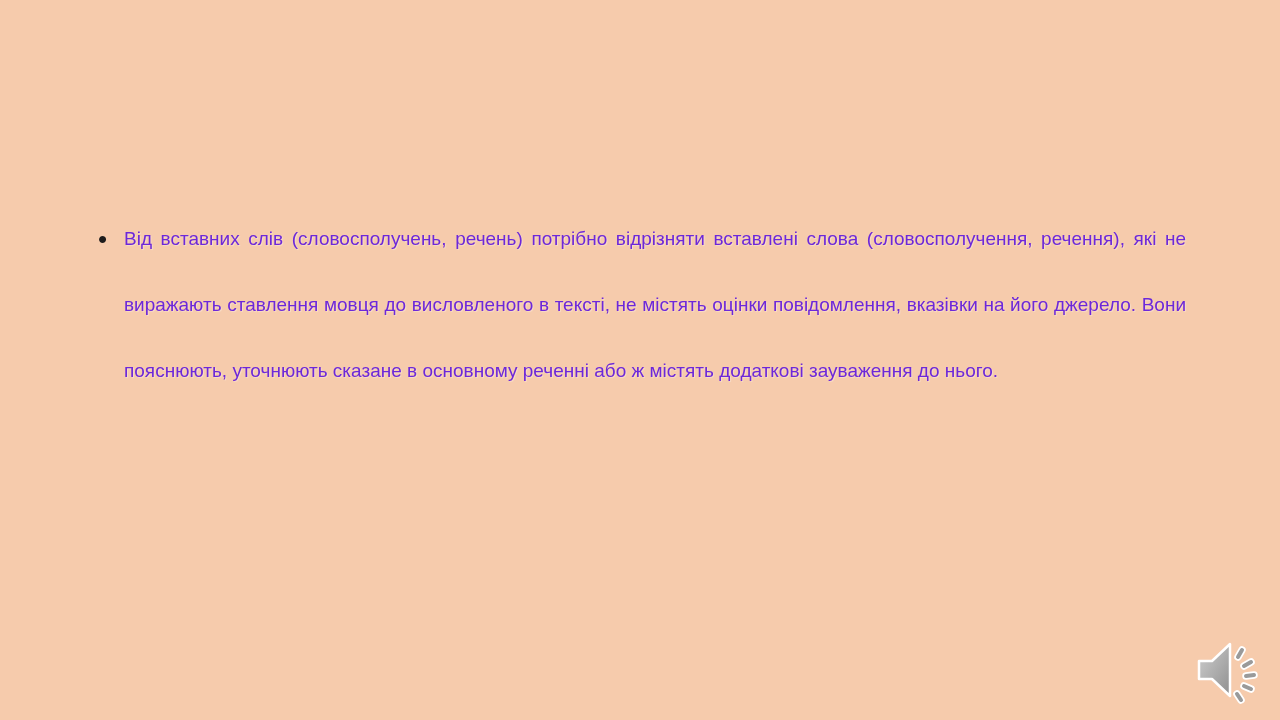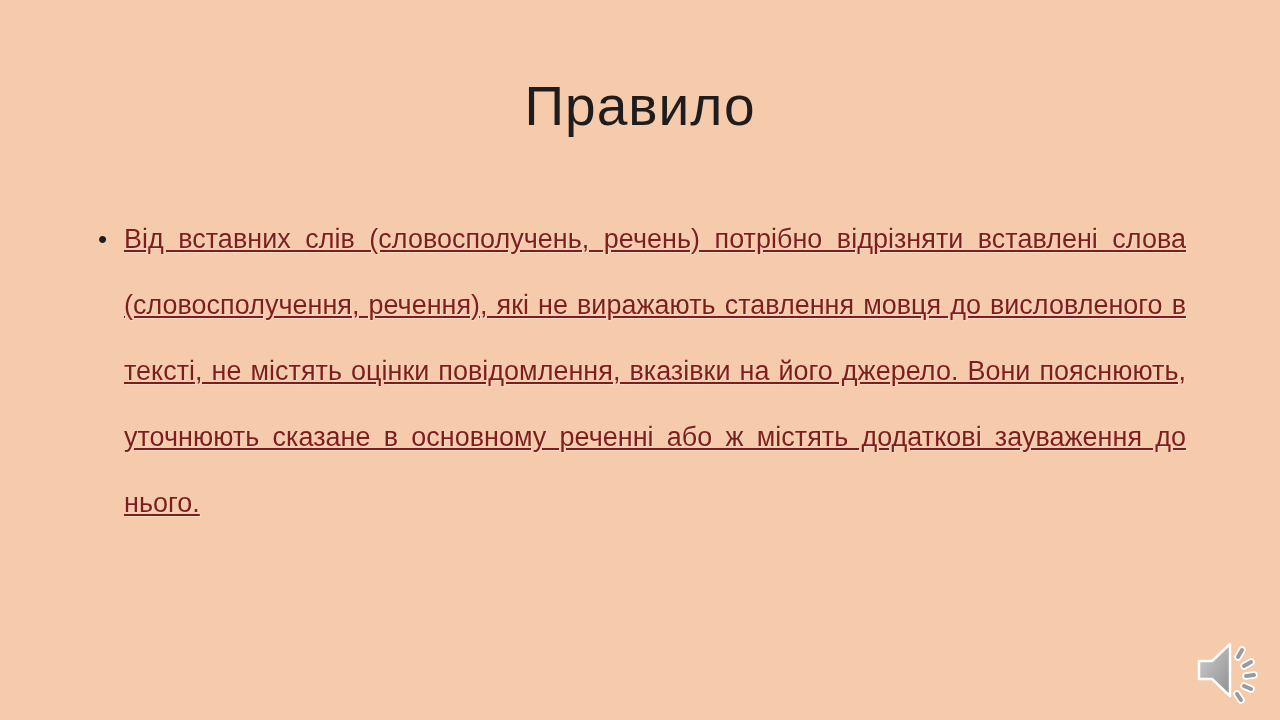--- a/index.html
+++ b/index.html
@@ -35,42 +35,40 @@
     align-items: flex-start;
   }
   .bullet {
     flex: 0 0 26px;
     font-size: 26px;
     line-height: 66px;
     color: #1e1c1c;
   }
   .body-text {
     flex: 1;
-    font-size: 27px;
+    font-size: 19px;
     line-height: 66px;
     text-align: justify;
     text-align-last: left;
-    color: #7f1d1d;
+    color: #6d28d9;
     text-shadow: 1px 1px 1px rgba(255,255,255,0.35);
-    text-decoration: underline;
   }
   .audio-icon-wrap {
     position: absolute;
     right: 16px;
     bottom: 14px;
     width: 72px;
     height: 72px;
   }
 </style>
 </head>
 <body>
 
 <div class="slide">
 
-  <div class="slide-title">Правило</div>
 
   <div class="body-block">
     <span class="bullet">•</span>
     <p class="body-text" style="margin:0;">Від вставних слів (словосполучень, речень) потрібно відрізняти вставлені слова (словосполучення, речення), які не виражають ставлення мовця до висловленого в тексті, не містять оцінки повідомлення, вказівки на його джерело. Вони пояснюють, уточнюють сказане в основному реченні або ж містять додаткові зауваження до нього.</p>
   </div>
 
   <div class="audio-icon-wrap">
     <svg width="72" height="72" viewBox="0 0 72 72">
       <defs>
         <linearGradient id="spkGrad" x1="0" y1="0" x2="1" y2="1">

